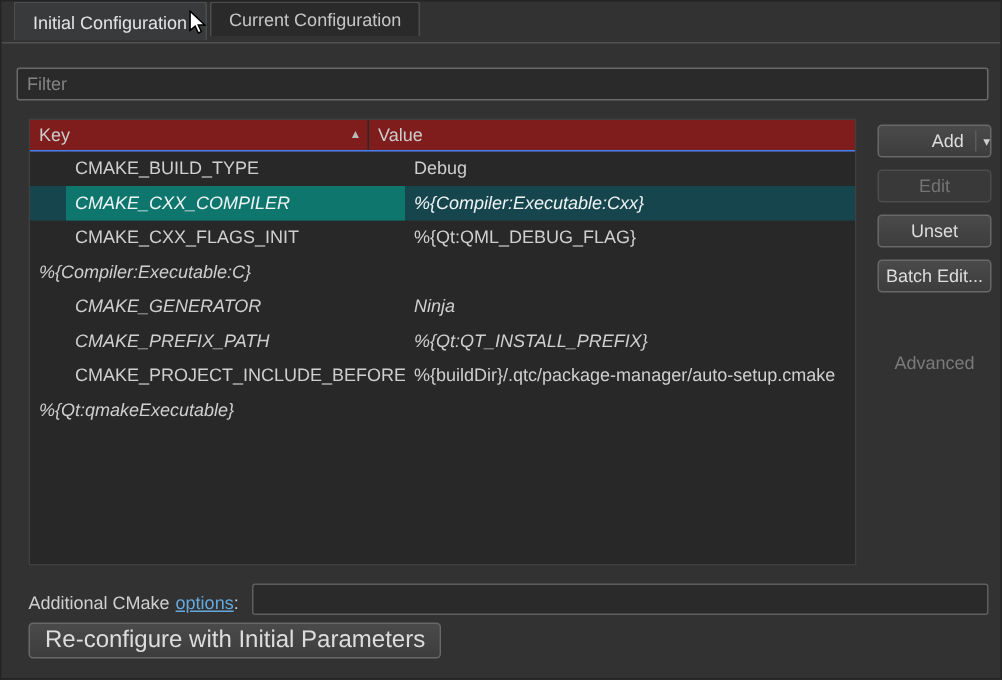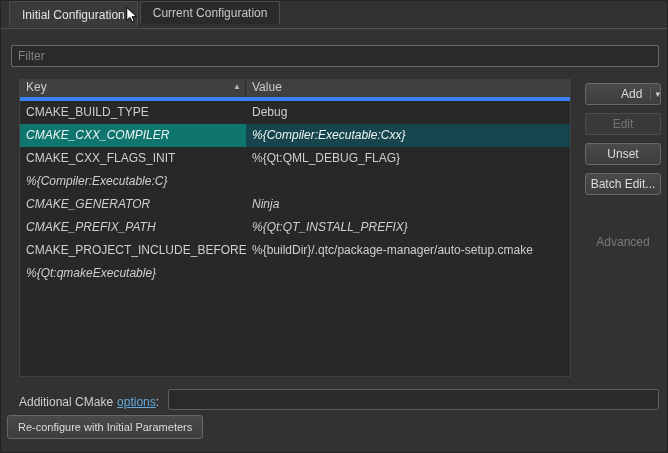--- a/index.html
+++ b/index.html
@@ -50,29 +50,29 @@
     outline:none;
   }
   .filter-input::placeholder { color:#838383; }
 
   
   .table {
     position:absolute; left:18px; top:78px; width:552px; height:298px;
     background:#282828; border:1px solid #404040;
     overflow:hidden;
   }
-  .thead { display:flex; height:21px; background:#404040; border-bottom:4px solid #3b82f6; color:#cccccc;align-items:flex-end; }
+  .thead { display:flex; height:21px; background:#7f1d1d; border-bottom:1px solid #3b82f6; color:#cccccc;align-items:flex-end; }
   .th { line-height:20px; padding-left:6px; }
   .th.key { width:226px; border-right:1px solid #2a2a2a; display:flex; justify-content:space-between; align-items:center; }
   .th.value { flex:1; }
   .sort-icon { font-size:8px; color:#b9b9b9; padding-right:4px; }
 
   .row { display:flex; height:23px; line-height:23px; color:#cfcfcf; }
   .cell { white-space:nowrap; overflow:hidden; }
-  .cell.key { width:226px; padding-left:6px; }
+  .cell.key { width:226px; padding-left:6px;margin-left:24px; }
   .cell.val { flex:1; padding-left:6px; }
   .row.italic { font-style:italic; }
   .row.selected { background:#16454e; color:#eef4f4; }
   .row.selected .cell.key { background:#0f766e; }
 
   
   .btncol { position:absolute; left:584px; top:82px; width:76px; }
   .btn {
     display:block; width:100%; height:22px; margin-bottom:8px;
     background:linear-gradient(#4a4a4a,#3d3d3d);
@@ -94,24 +94,24 @@
   .footer-label { position:absolute; left:18px; top:391px; height:22px; line-height:20px; color:#cfcfcf; }
   .footer-label .link { color:#64a8dc; text-decoration:underline; cursor:pointer; margin-left:4px; }
   .options-input {
     position:absolute; left:167px; top:388px; width:491px; height:21px;
     background:#2a2a2a; border:1px solid #5e5e5e; border-radius:2px;
     color:#d4d4d4; padding:0 5px;
     font-family:"Liberation Sans", sans-serif; font-size:12px;
     outline:none;
   }
   .reconfig {
-    position:absolute; left:6px; top:414px; height:24px;
+    position:absolute; left:18px; top:414px; height:24px;
     background:linear-gradient(#4a4a4a,#3d3d3d);
     border:1px solid #686868; border-radius:3px;
-    color:#dddddd; font-family:"Liberation Sans", sans-serif; font-size:11px;
+    color:#dddddd; font-family:"Liberation Sans", sans-serif; font-size:16px;
     padding:0 10px; cursor:default;
   }
 </style>
 </head>
 <body>
 
 <div class="tabbar">
   <div class="tab active">Initial Configuration</div>
   <div class="tab">Current Configuration</div>
 </div>

